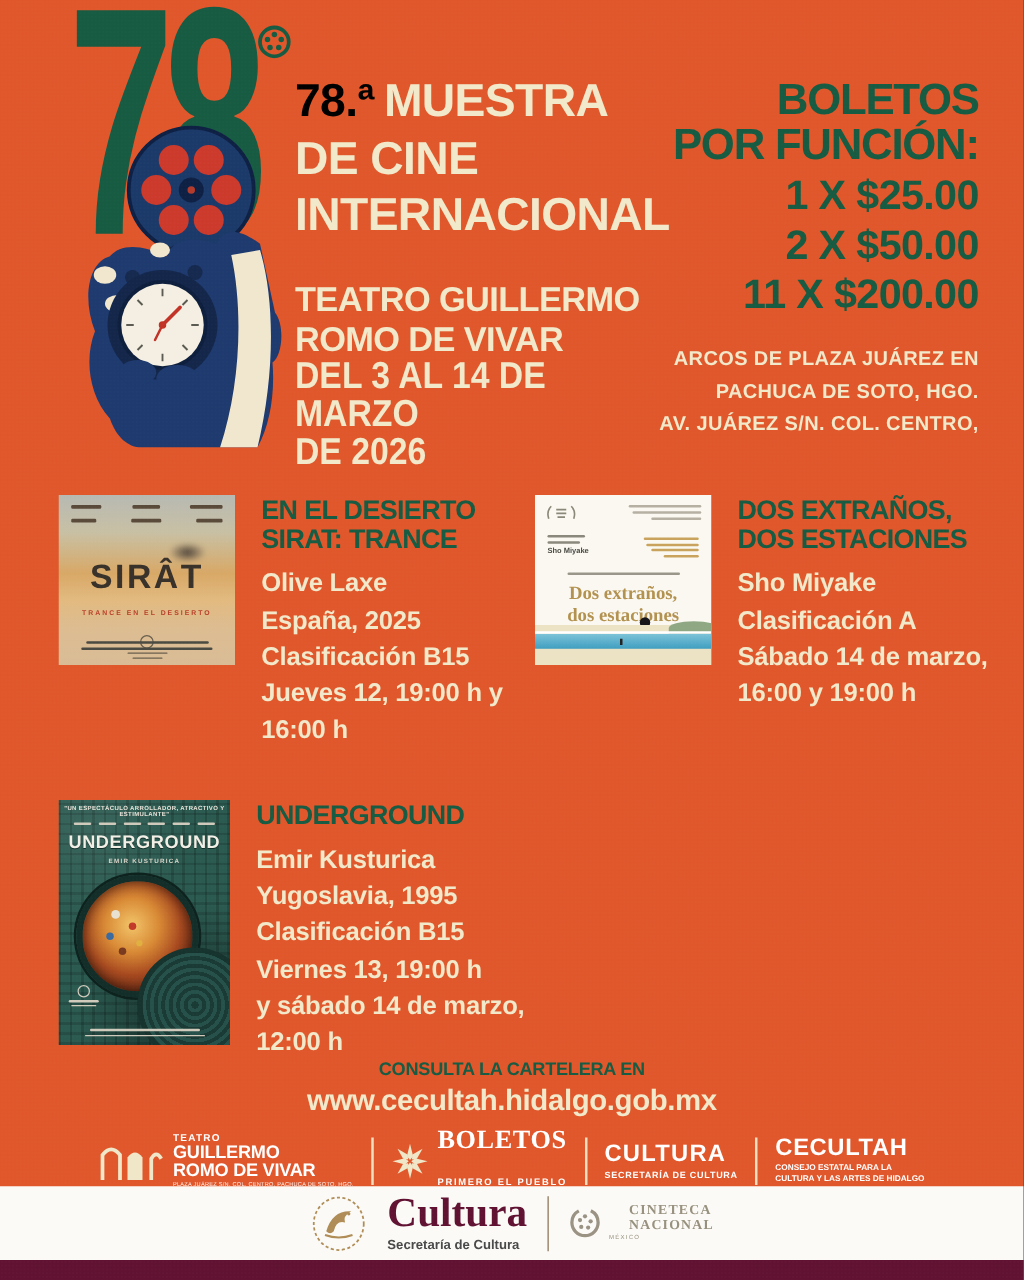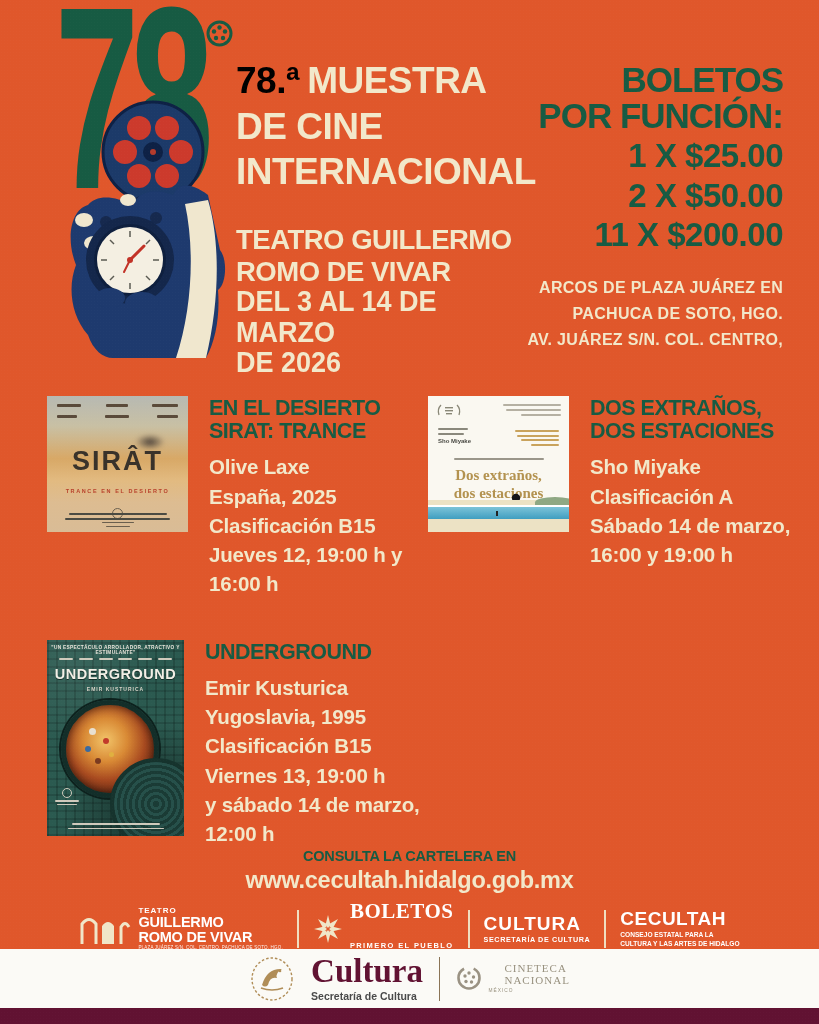--- a/index.html
+++ b/index.html
@@ -111,21 +111,21 @@
   .cec-name{font-size:19px;font-weight:800;letter-spacing:.5px;}
   .cec-sub{font-size:6.6px;font-weight:700;line-height:1.3;margin-top:3px;}
 
   .gov{position:absolute;left:0;right:0;top:949px;height:59px;background:#FBFAF6;
        display:flex;justify-content:center;align-items:center;gap:16px;}
   .gov-cul{display:flex;flex-direction:column;line-height:1;}
   .gov-cul-name{font-family:"Liberation Serif",serif;font-size:33px;font-weight:700;color:#611232;}
   .gov-cul-sub{font-size:10.5px;font-weight:700;color:#4a4a4a;margin-top:3px;}
   .gov-div{width:1.5px;height:44px;background:#8a7355;}
   .cine{display:flex;align-items:center;gap:6px;color:#98917F;}
-  .cine-name{font-family:"Liberation Serif",serif;font-size:11px;font-weight:400;letter-spacing:1px;line-height:1.08;margin-left:16px;}
+  .cine-name{font-family:"Liberation Serif",serif;font-size:11px;font-weight:700;letter-spacing:1px;line-height:1.08;margin-left:16px;}
   .cine-sub{font-size:4.8px;letter-spacing:1px;margin-top:2px;}
   .maroon-bar{position:absolute;left:0;right:0;top:1008px;height:16px;background:#611232;}
 </style>
 </head>
 <body>
 
 <div class="page">
 
   <div class="big78">78</div>
 

